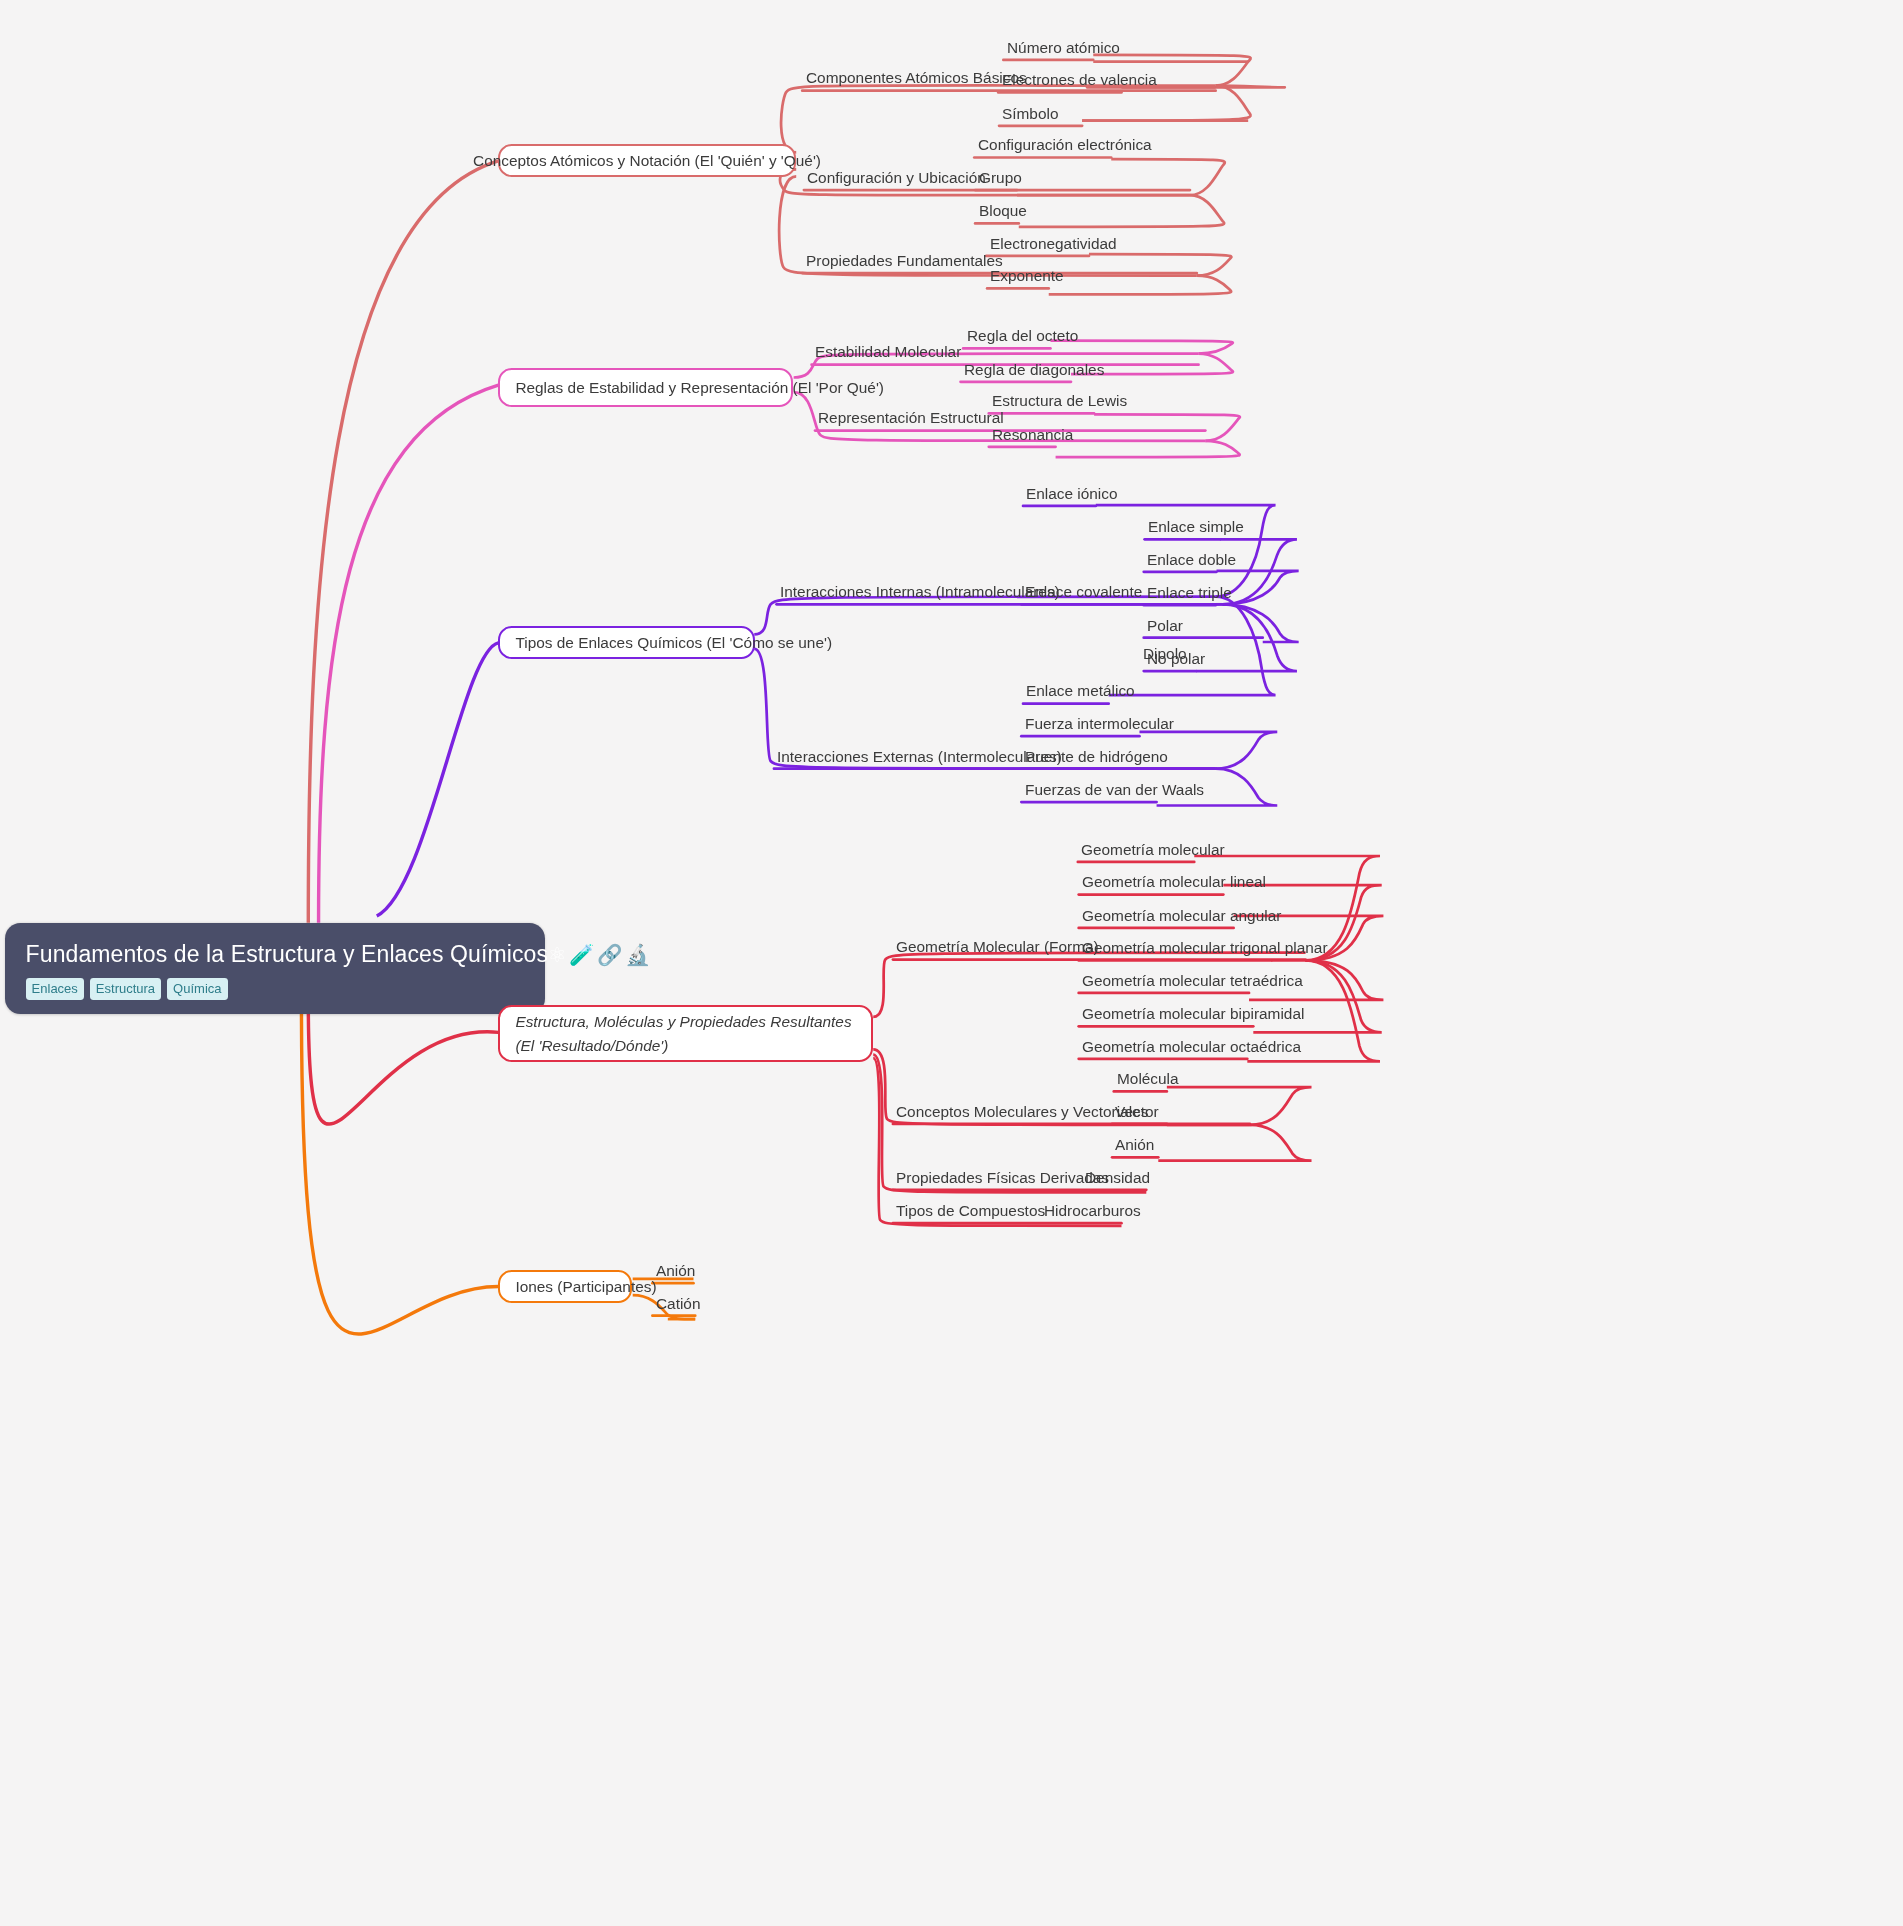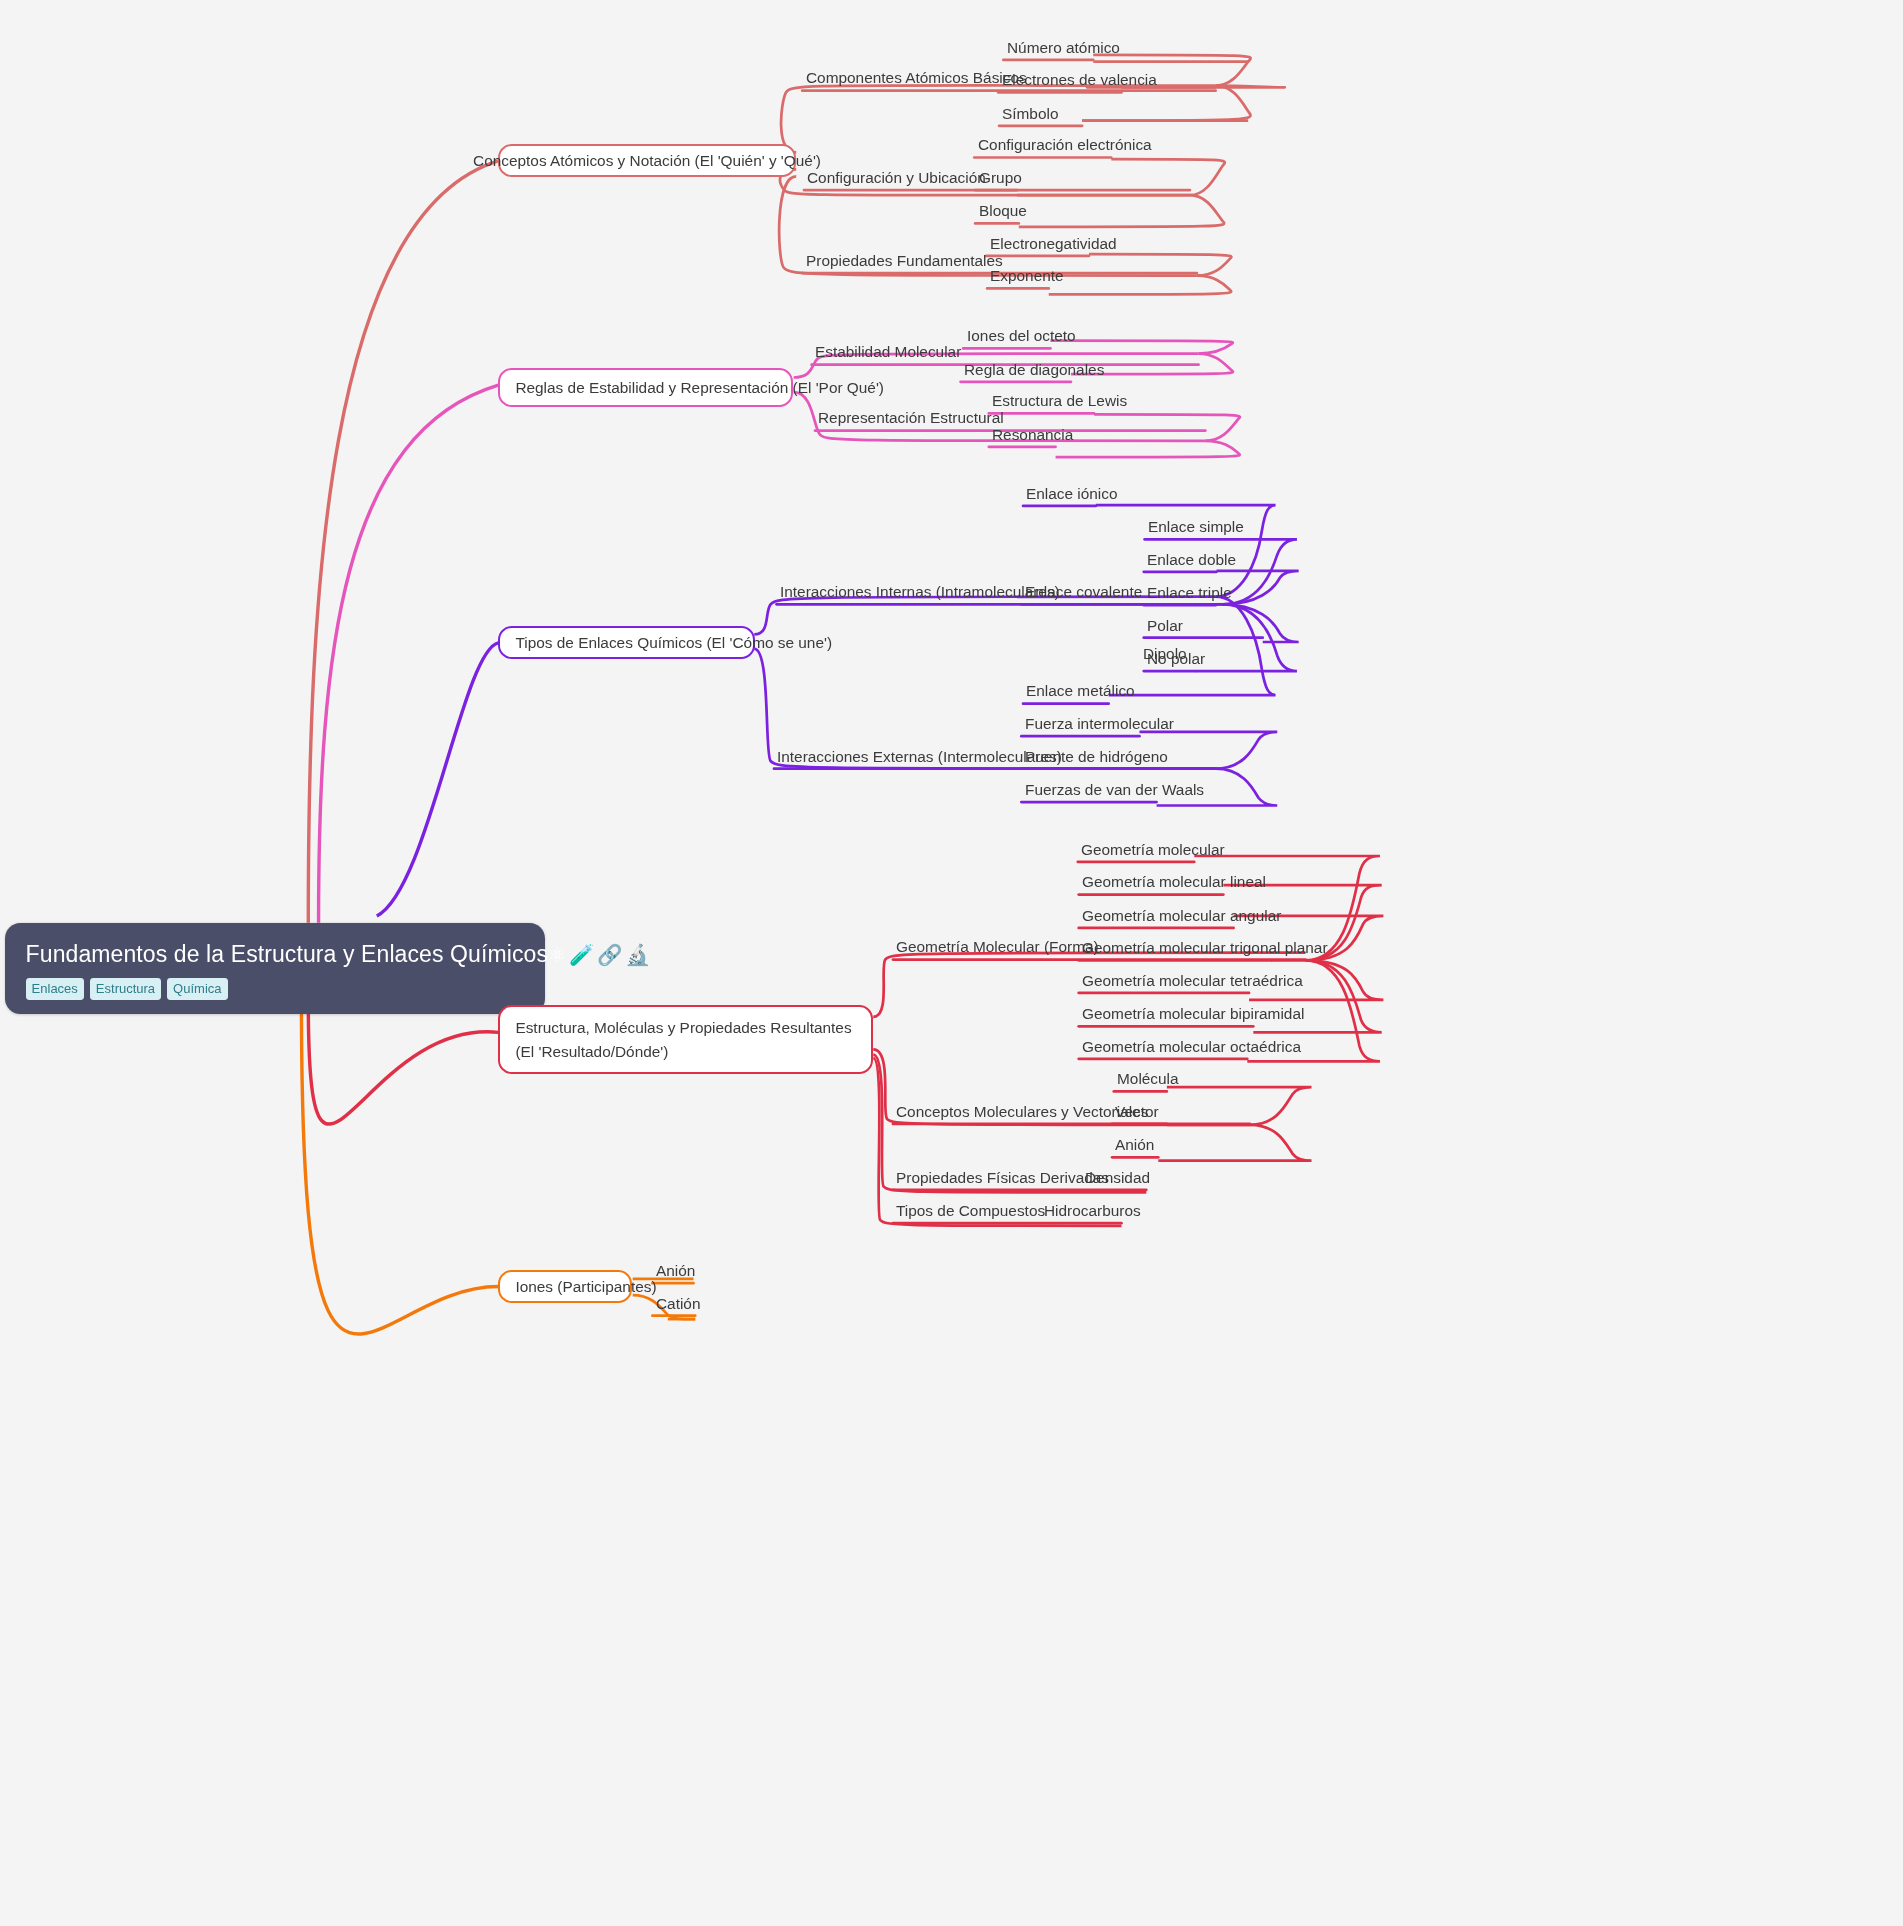--- a/index.html
+++ b/index.html
@@ -237,21 +237,21 @@
 
   <div class="txt" style="left:806px;top:251px;"><span>Propiedades Fundamentales</span></div>
   <div class="txt" style="left:990px;top:234px;"><span>Electronegatividad</span></div>
   <div class="txt" style="left:990px;top:266px;"><span>Exponente</span></div>
 
   <div class="pill" style="left:498px;top:368px;width:295px;height:39px;border:2.6px solid #e555bb;">
     <span>Reglas de Estabilidad y Representación (El 'Por Qué')</span>
   </div>
 
   <div class="txt" style="left:815px;top:342px;"><span>Estabilidad Molecular</span></div>
-  <div class="txt" style="left:967px;top:326px;"><span>Iones del octeto</span></div>
+  <div class="txt" style="left:967px;top:326px;"><span>Regla del octeto</span></div>
   <div class="txt" style="left:964px;top:360px;"><span>Regla de diagonales</span></div>
 
   <div class="txt" style="left:818px;top:408px;"><span>Representación Estructural</span></div>
   <div class="txt" style="left:992px;top:391px;"><span>Estructura de Lewis</span></div>
   <div class="txt" style="left:992px;top:425px;"><span>Resonancia</span></div>
 
   <div class="pill" style="left:498px;top:626px;width:257px;height:33px;border:2.6px solid #7b22e0;">
     <span>Tipos de Enlaces Químicos (El 'Cómo se une')</span>
   </div>
 
@@ -264,21 +264,21 @@
   <div class="txt" style="left:1147px;top:616px;"><span>Polar</span></div>
   <div class="txt" style="left:1143px;top:616px;margin-top:28px;"><span>Dipolo</span></div>
   <div class="txt" style="left:1147px;top:649px;"><span>No polar</span></div>
   <div class="txt" style="left:1026px;top:681px;"><span>Enlace metálico</span></div>
 
   <div class="txt" style="left:777px;top:747px;"><span>Interacciones Externas (Intermoleculares)</span></div>
   <div class="txt" style="left:1025px;top:714px;"><span>Fuerza intermolecular</span></div>
   <div class="txt" style="left:1025px;top:747px;"><span>Puente de hidrógeno</span></div>
   <div class="txt" style="left:1025px;top:780px;"><span>Fuerzas de van der Waals</span></div>
 
-  <div class="pill multiline" style="left:498px;top:1005px;width:375px;height:69px;border:2.6px solid #e03048;line-height:24px;">
+  <div class="pill multiline" style="left:498px;top:1005px;width:375px;height:57px;border:2.6px solid #e03048;line-height:24px;font-style:italic;">
     <span>Estructura, Moléculas y Propiedades Resultantes (El 'Resultado/Dónde')</span>
   </div>
 
   <div class="txt" style="left:896px;top:937px;"><span>Geometría Molecular (Forma)</span></div>
   <div class="txt" style="left:1081px;top:840px;"><span>Geometría molecular</span></div>
   <div class="txt" style="left:1082px;top:872px;"><span>Geometría molecular lineal</span></div>
   <div class="txt" style="left:1082px;top:906px;"><span>Geometría molecular angular</span></div>
   <div class="txt" style="left:1082px;top:938px;"><span>Geometría molecular trigonal planar</span></div>
   <div class="txt" style="left:1082px;top:971px;"><span>Geometría molecular tetraédrica</span></div>
   <div class="txt" style="left:1082px;top:1004px;"><span>Geometría molecular bipiramidal</span></div>

